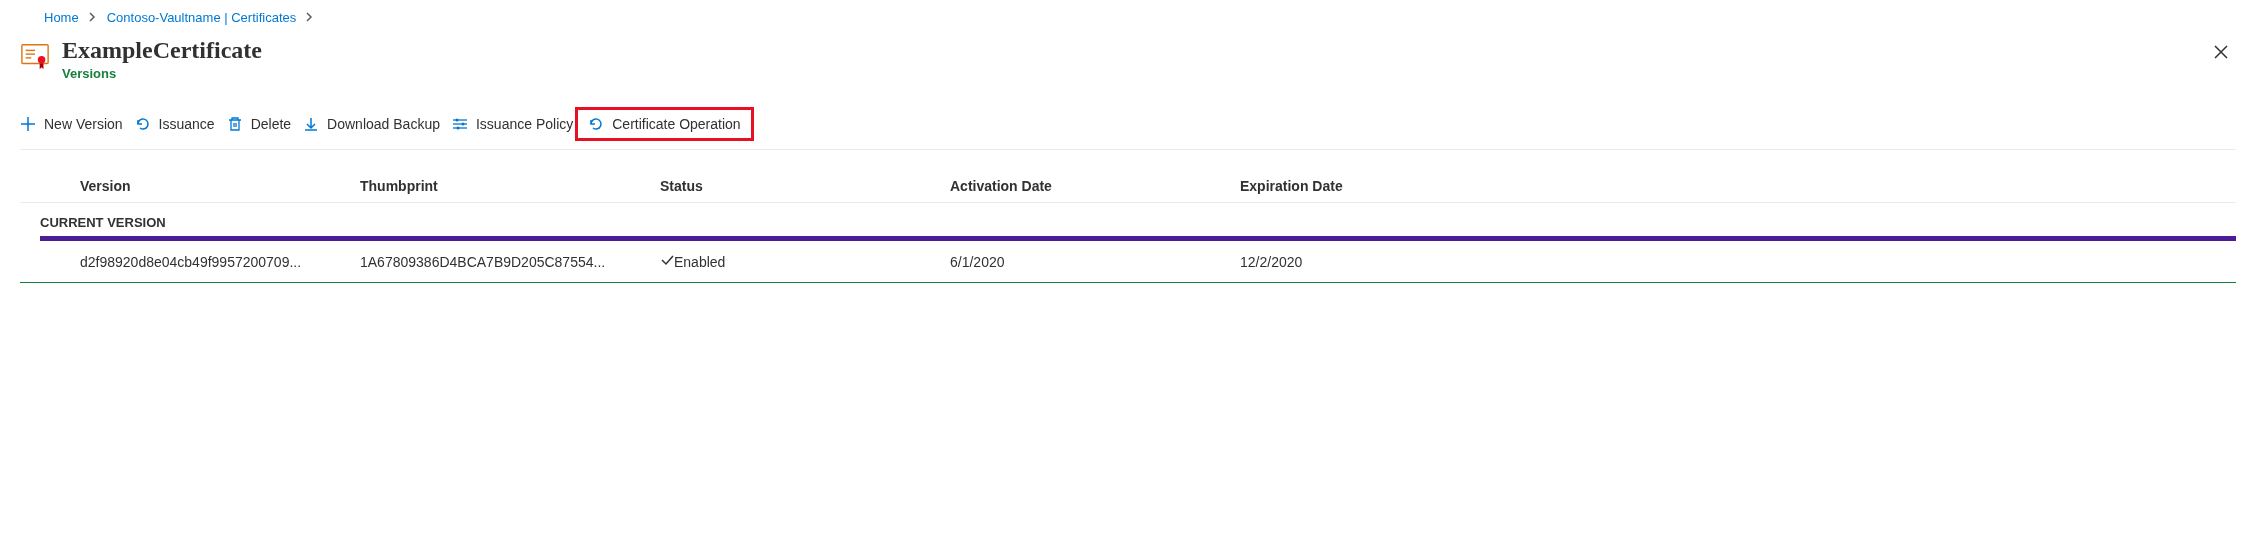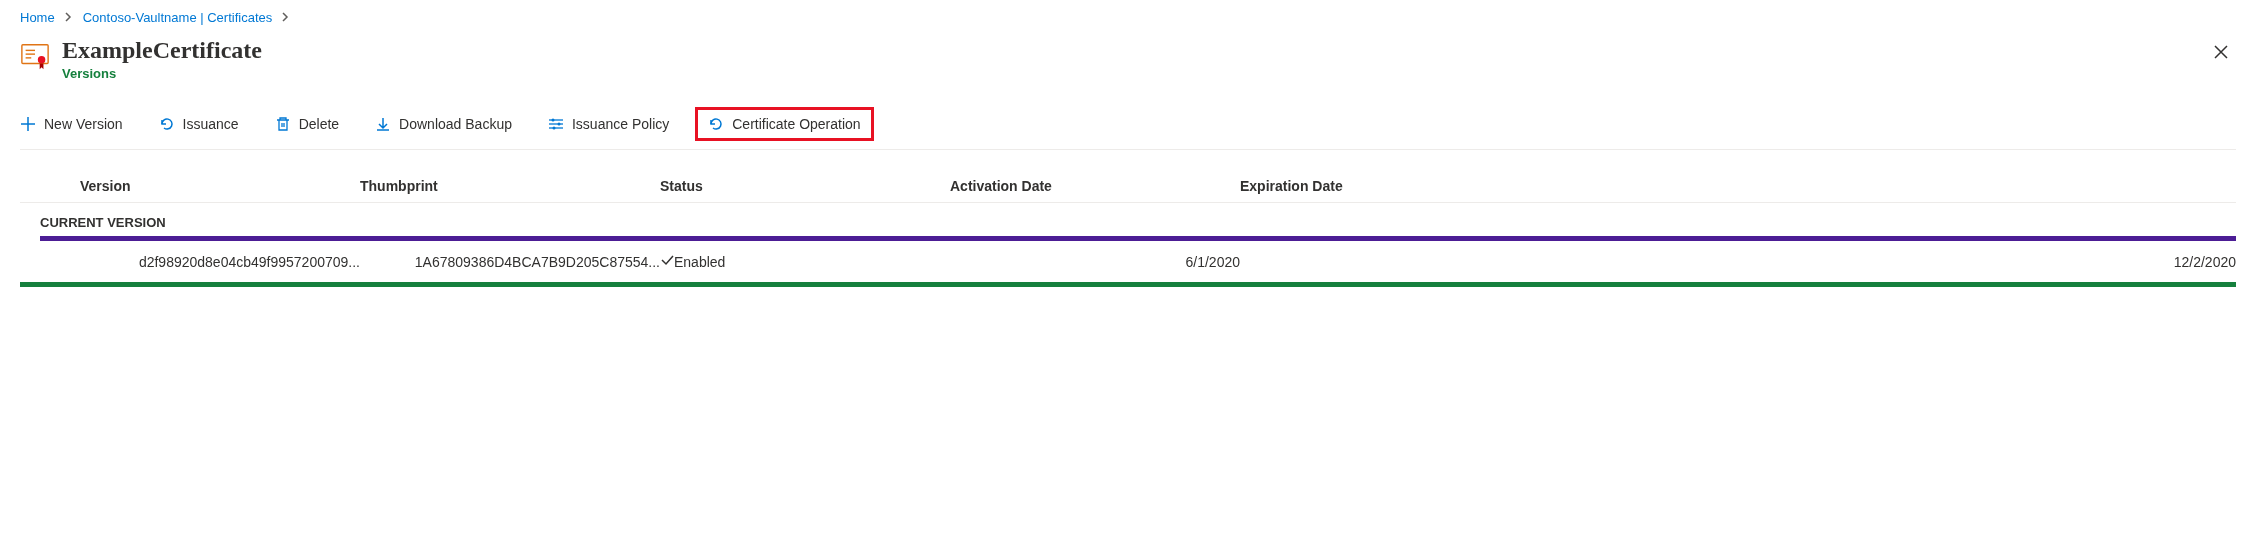--- a/index.html
+++ b/index.html
@@ -11,20 +11,21 @@
     color: #323130;
     background: #fff;
   }
   .page { padding: 0 20px; }
   .breadcrumb {
     display: flex;
     align-items: flex-end;
     gap: 10px;
     padding-top: 10px;
     font-size: 13px;
+    margin-left: 24px;
   }
   .breadcrumb a {
     color: #0078d4;
     text-decoration: none;
     cursor: pointer;
   }
   .breadcrumb .sep { color: #605e5c; }
   .header {
     display: flex;
     align-items: flex-start;
@@ -51,21 +52,21 @@
   }
   .close-btn {
     font-size: 20px;
     cursor: pointer;
     color: #323130;
     padding: 4px 8px;
   }
   .toolbar {
     display: flex;
     align-items: center;
-    gap: 36px;
+    gap: 12px;
     border-bottom: 1px solid #edebe9;
     padding: 14px 0 14px 0;
     margin-top: 18px;
   }
   .toolbar-btn {
     display: flex;
     align-items: center;
     gap: 8px;
     cursor: pointer;
     font-size: 14px;
@@ -92,24 +93,23 @@
     font-size: 14px;
   }
   .section-label {
     font-weight: 600;
     padding: 12px 0 6px 0;
     border-bottom: 5px solid #4c1d95;
     margin-left: 20px;
   }
   .row {
     padding: 12px 0;
-    border-bottom: 5px solid #15803d;
+    border-bottom: 1px solid #15803d;
     font-size: 14px;
     cursor: pointer;
-    text-align: right;
   }
   .status-cell { display: flex; align-items: center; gap: 0; }
   .truncate { white-space: nowrap; overflow: hidden; text-overflow: ellipsis; }
 </style>
 </head>
 <body>
 
 <div class="page">
   <div class="breadcrumb">
     <a>Home</a>

